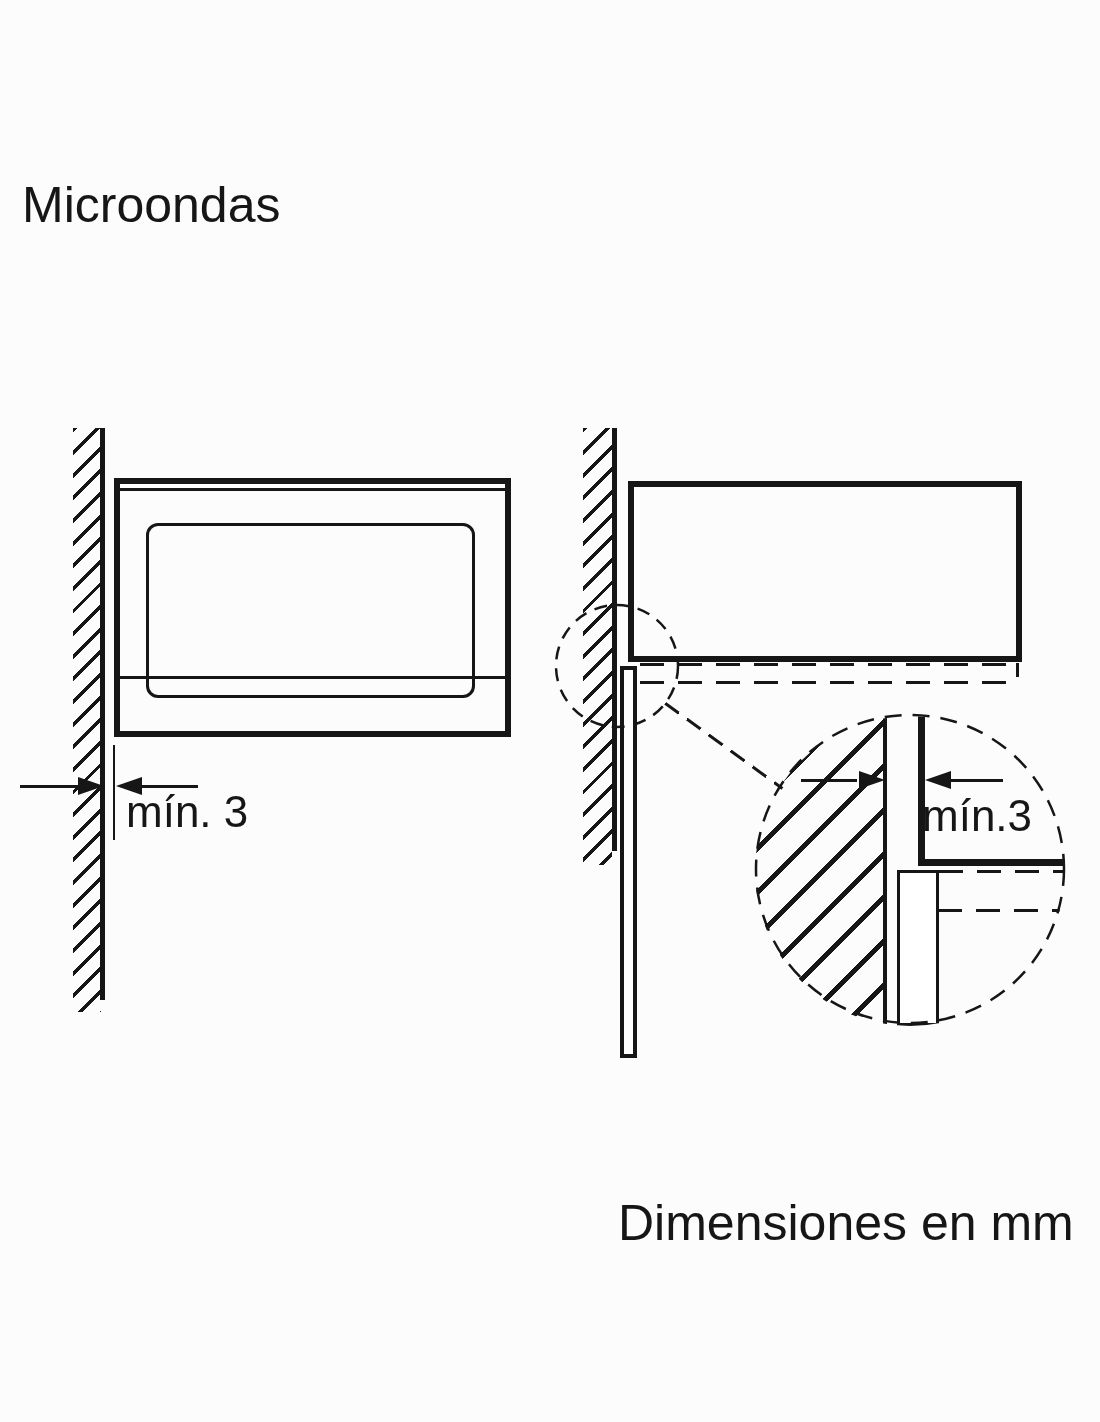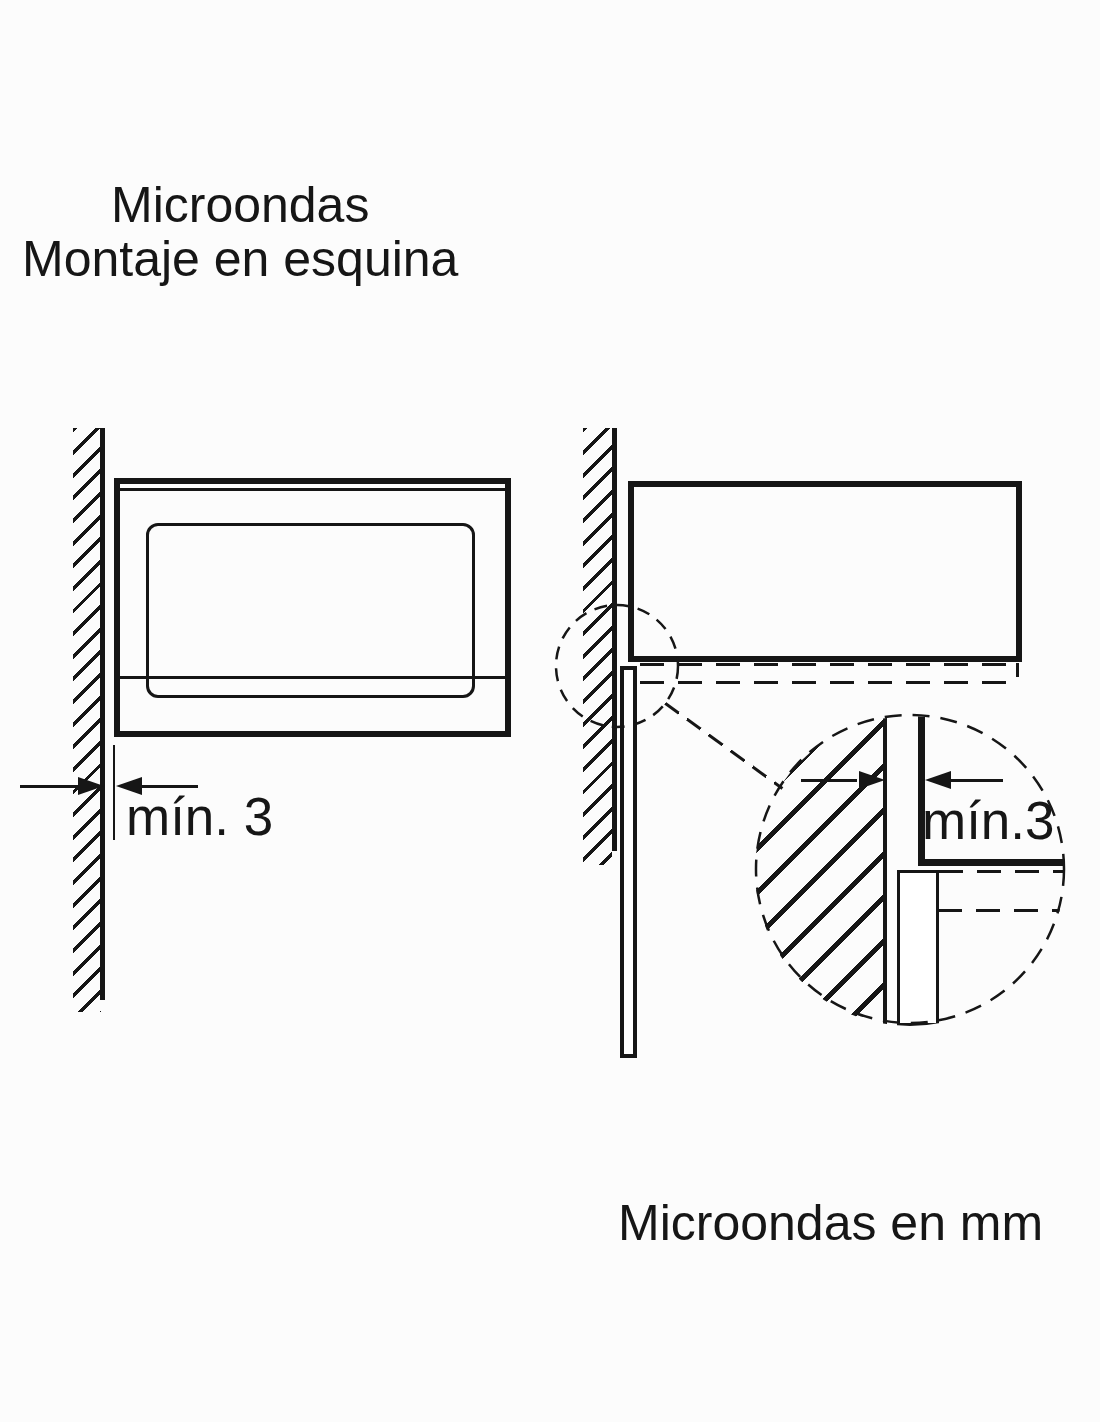--- a/index.html
+++ b/index.html
@@ -46,21 +46,21 @@
   }
   .dash-v{
     position:absolute;width:2.5px;
     background:repeating-linear-gradient(180deg, var(--line) 0 14px, transparent 14px 22px);
   }
   .arr{position:absolute;width:0;height:0;border-style:solid;}
   .arr-r{border-width:9px 0 9px 26px;border-color:transparent transparent transparent var(--line);}
   .arr-l{border-width:9px 26px 9px 0;border-color:transparent var(--line) transparent transparent;}
   .dim-label{
     position:absolute;
-    font-size:53px;line-height:1.1;
+    font-size:44px;line-height:1.1;
     white-space:nowrap;
   }
   .title{
     position:absolute;left:22px;top:178px;
     font-size:50px;line-height:54px;
     white-space:nowrap;
   }
   .units{
     position:absolute;left:618px;top:1196px;
     font-size:50px;line-height:1.1;
@@ -82,21 +82,20 @@
     transform:rotate(36deg);transform-origin:0 0;
   }
 </style>
 </head>
 <body>
 
 <div class="page">
 
   <div class="title">
     <div>Microondas</div>
-    <div>Montaje en esquina</div>
   </div>
 
   <div>
 
     <div class="hatch" style="left:73px;top:428px;width:28px;height:584px;"></div>
     <div class="ln" style="left:100px;top:428px;width:5px;height:572px;"></div>
 
     <div class="bold-rect" style="left:114px;top:478px;width:397px;height:259px;"></div>
     <div class="ln" style="left:120px;top:488px;width:385px;height:2.5px;"></div>
     <div class="ln" style="left:120px;top:676px;width:385px;height:2.5px;"></div>
@@ -143,15 +142,15 @@
       <div class="arr arr-l" style="left:170px;top:55px;"></div>
       <div class="ln" style="left:196px;top:63px;width:52px;height:3px;"></div>
       <div class="dim-label" style="left:167px;top:76px;">mín.3</div>
     </div>
 
     <svg class="svg-ring" style="left:753px;top:712px;" width="314" height="314">
       <circle cx="157" cy="157" r="154" stroke-dasharray="17 11"></circle>
     </svg>
   </div>
 
-  <div class="units">Microondas en mm</div>
+  <div class="units">Dimensiones en mm</div>
 
 </div>
 
 </body></html>

